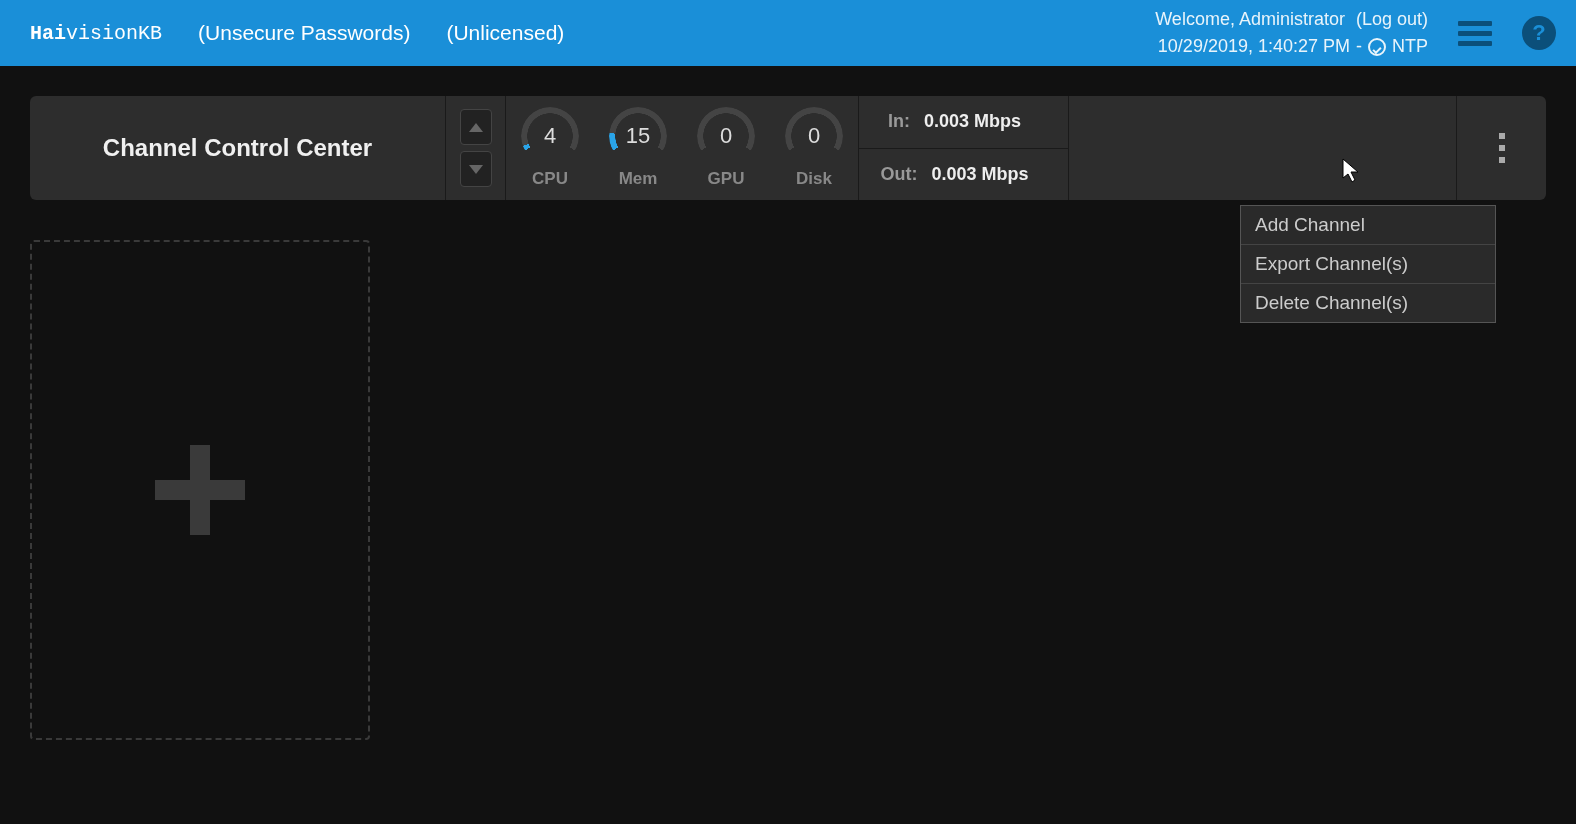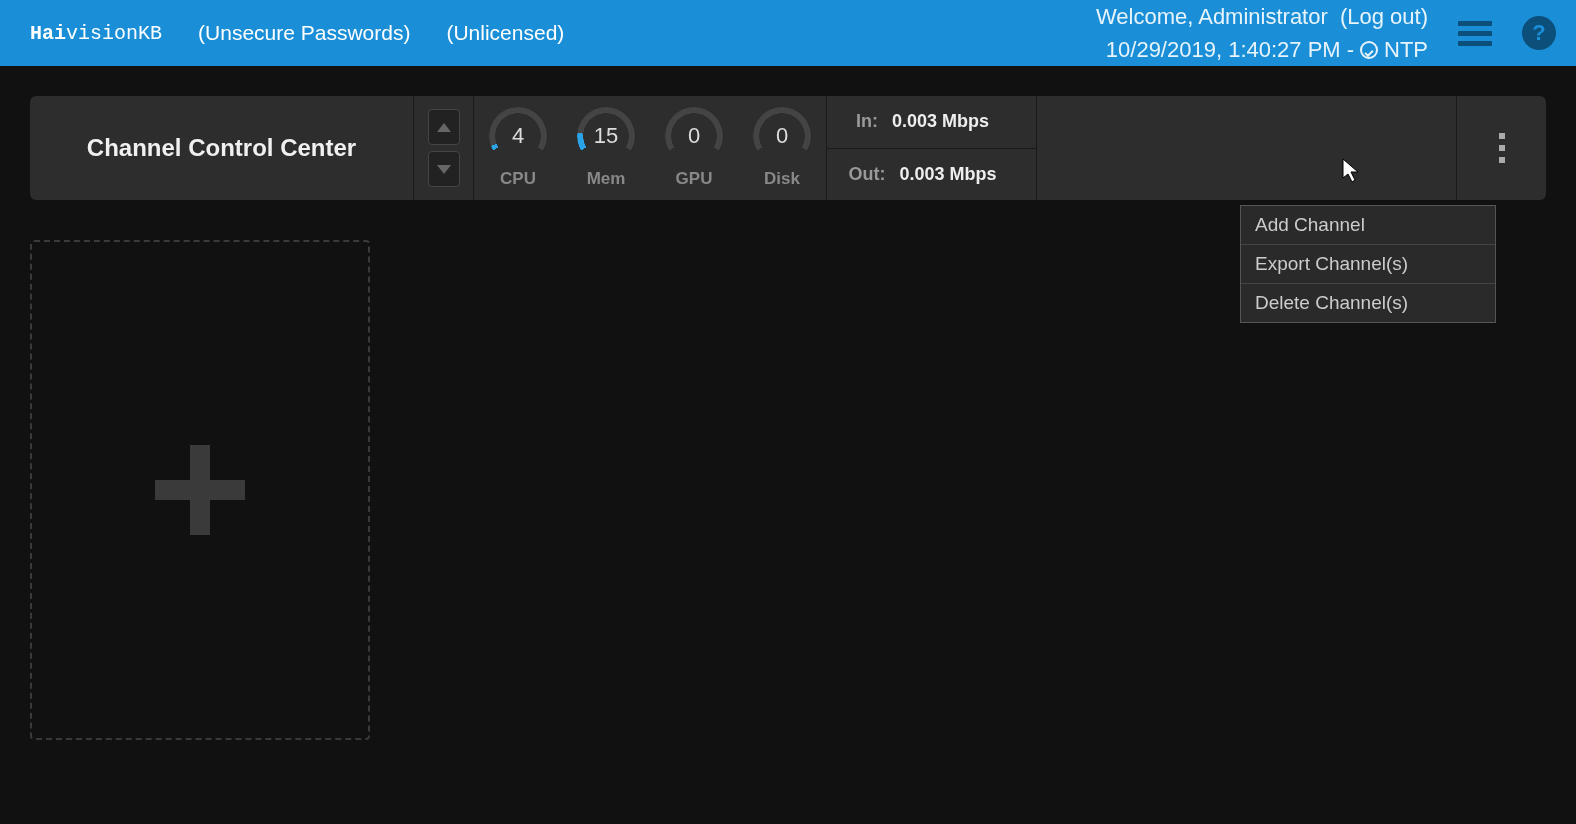--- a/index.html
+++ b/index.html
@@ -33,21 +33,21 @@
   .logo .thin { font-weight: 300; }
   .banner-warning {
     margin-left: 36px;
     font-size: 21px;
     color: #ffffff;
   }
   .banner-spacer { flex: 1; }
   .banner-right {
     text-align: right;
     color: #e8f4fb;
-    font-size: 22px;
+    font-size: 18px;
     line-height: 1.5;
   }
   .banner-right .line1 span { margin-left: 6px; }
   .banner-right .line2 {
     display: flex;
     align-items: center;
     justify-content: flex-end;
     gap: 6px;
   }
   .ntp-icon {
@@ -96,21 +96,21 @@
     padding: 30px;
   }
   .control-strip {
     height: 104px;
     background: #2d2d2d;
     border-radius: 6px;
     display: flex;
     align-items: stretch;
   }
   .cs-title {
-    width: 384px;
+    width: 416px;
     display:flex;
     align-items:center;
     justify-content:center;
     font-size: 24px;
     font-weight: 700;
     color: #f0f0f0;
     border-right: 1px solid #1a1a1a;
   }
   .cs-buttons {
     width: 60px;

